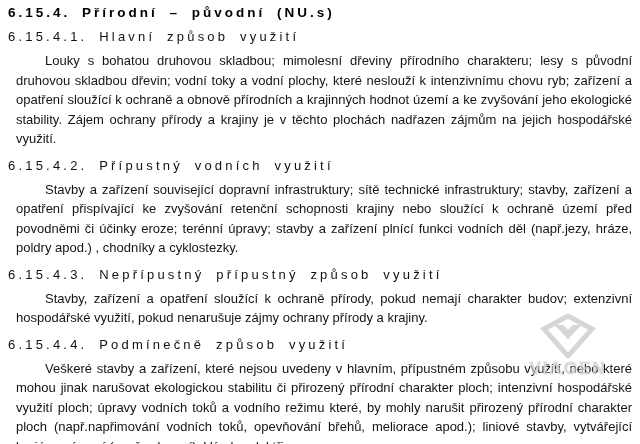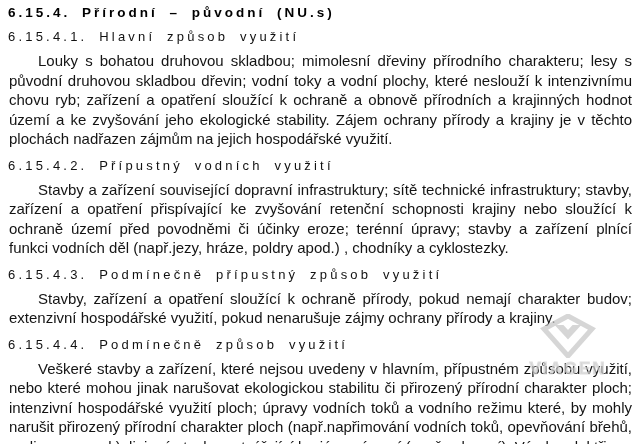--- a/index.html
+++ b/index.html
@@ -33,25 +33,25 @@
   .heading-sub {
     font-size: 13px;
     font-weight: 400;
     color: #111111;
     letter-spacing: 3.2px;
     word-spacing: 5px;
     margin: 9px 0 0 0;
     white-space: nowrap;
   }
   .para {
-    font-size: 15px;
+    font-size: 13px;
     line-height: 19.5px;
     text-align: justify;
     text-indent: 29px;
-    margin: 7px 0 0 1px;
+    margin: 7px 0 0 8px;
     color: #141414;
   }
   .watermark {
     position: absolute;
     left: 526px;
     top: 314px;
     width: 84px;
     z-index: 3;
     text-align: center;
     opacity: 0.72;
@@ -77,21 +77,21 @@
 <div class="page">
 
   <div class="heading-main">6.15.4. Přírodní – původní (NU.s)</div>
 
   <div class="heading-sub">6.15.4.1. Hlavní způsob využití</div>
   <p class="para">Louky s bohatou druhovou skladbou; mimolesní dřeviny přírodního charakteru; lesy s původní druhovou skladbou dřevin; vodní toky a vodní plochy, které neslouží k intenzivnímu chovu ryb; zařízení a opatření sloužící k ochraně a obnově přírodních a krajinných hodnot území a ke zvyšování jeho ekologické stability. Zájem ochrany přírody a krajiny je v těchto plochách nadřazen zájmům na jejich hospodářské využití.</p>
 
   <div class="heading-sub">6.15.4.2. Přípustný vodních využití</div>
   <p class="para">Stavby a zařízení související dopravní infrastruktury; sítě technické infrastruktury; stavby, zařízení a opatření přispívající ke zvyšování retenční schopnosti krajiny nebo sloužící k ochraně území před povodněmi či účinky eroze; terénní úpravy; stavby a zařízení plnící funkci vodních děl (např.jezy, hráze, poldry apod.) , chodníky a cyklostezky.</p>
 
-  <div class="heading-sub">6.15.4.3. Podmínečně přípustný způsob využití</div>
+  <div class="heading-sub">6.15.4.3. Nepřípustný přípustný způsob využití</div>
   <p class="para">Stavby, zařízení a opatření sloužící k ochraně přírody, pokud nemají charakter budov; extenzivní hospodářské využití, pokud nenarušuje zájmy ochrany přírody a krajiny.</p>
 
   <div class="heading-sub">6.15.4.4. Podmínečně způsob využití</div>
   <p class="para">Veškeré stavby a zařízení, které nejsou uvedeny v hlavním, přípustném způsobu využití, nebo které mohou jinak narušovat ekologickou stabilitu či přirozený přírodní charakter ploch; intenzivní hospodářské využití ploch; úpravy vodních toků a vodního režimu které, by mohly narušit přirozený přírodní charakter ploch (např.napřimování vodních toků, opevňování břehů, meliorace apod.); liniové stavby, vytvářející bariéru v území (např.oplocení). Výroba elektřiny.</p>
 
 </div>
 
 <div class="watermark">
   <svg class="wm-logo" width="56" height="44" viewBox="0 0 56 44" aria-hidden="true">
 

